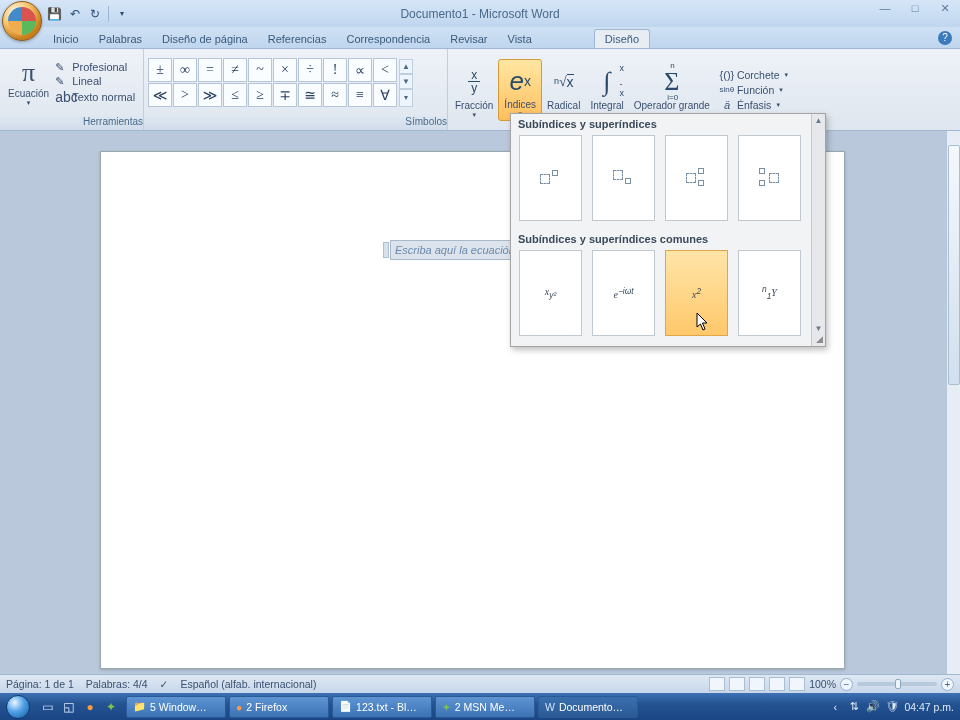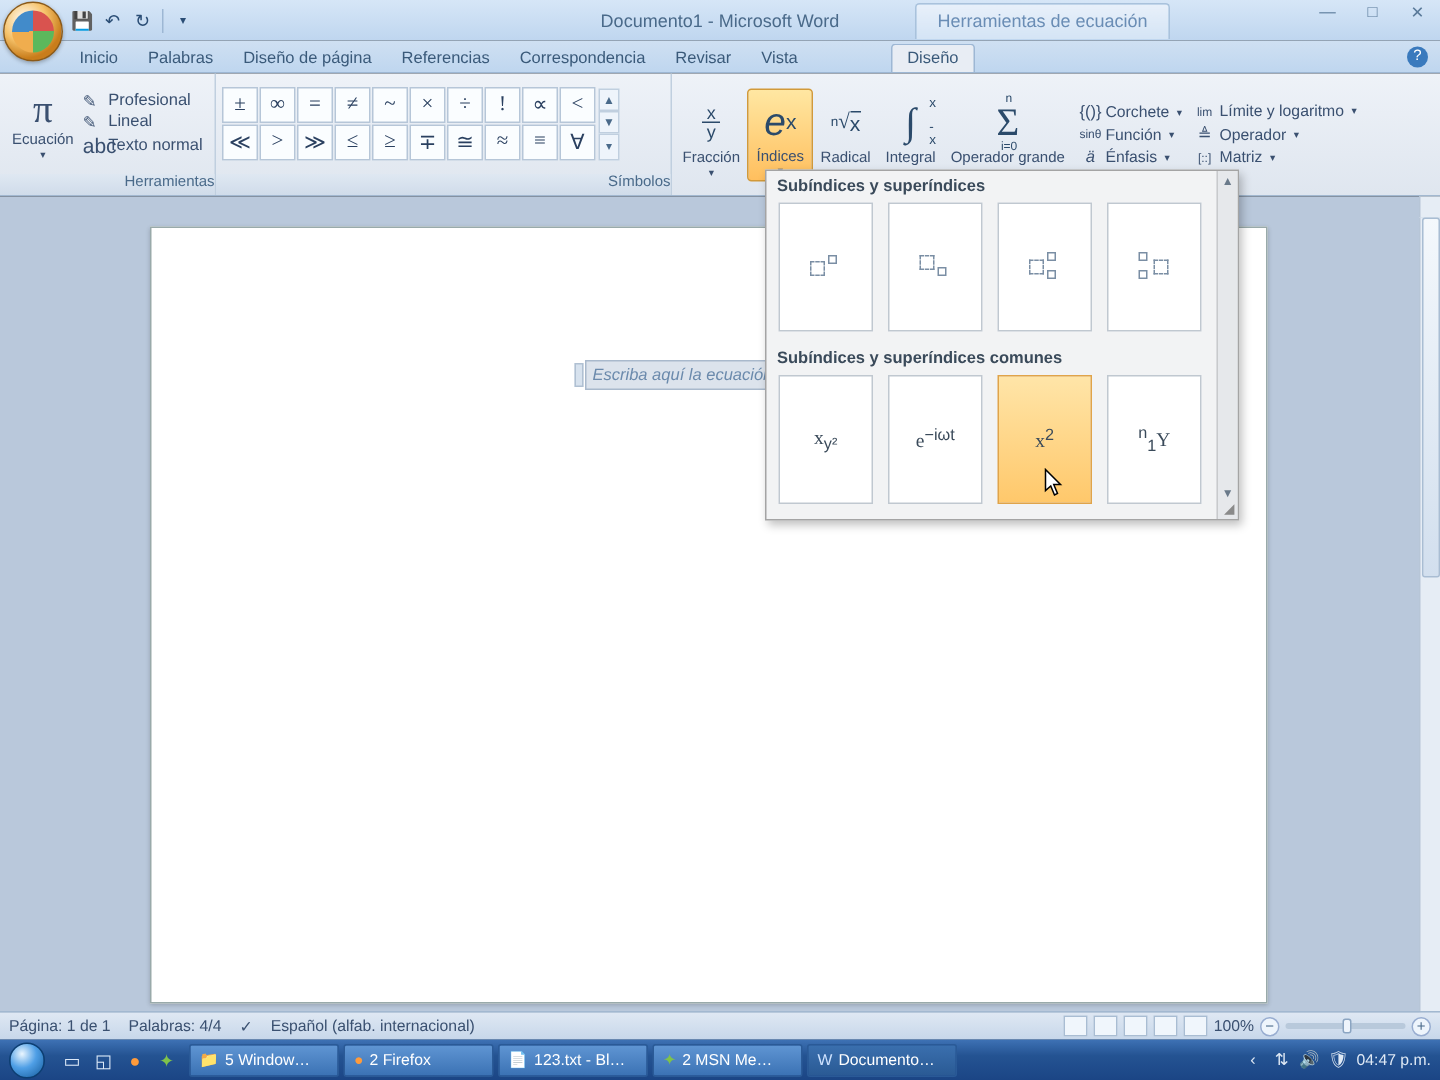--- a/index.html
+++ b/index.html
@@ -64,21 +64,21 @@
 .gal-sec-head { font-size: 11px; font-weight: bold; color: #3a4a5a; padding: 4px 7px 3px; }
 .gal-grid { display: flex; gap: 10px; padding: 2px 8px 8px; }
 .gal-item { width: 63px; height: 86px; background: #fff; border: 1px solid #c0c8d0; display: flex; align-items: center; justify-content: center; position: relative; }
 .gal-item.hl { background: linear-gradient(#ffe5a8,#ffc86b); border: 1px solid #e0a44a; }
 .gal-resize { position: absolute; right: 2px; bottom: 2px; font-size: 9px; color: #8a8a8a; }
 
 
 .box-sq { width: 10px; height: 10px; border: 1px dashed #7a8ea4; display: inline-block; }
 .box-sm { width: 6px; height: 6px; border: 1px solid #7a8ea4; display: inline-block; }
 .sup-g { position: relative; width: 22px; height: 16px; }
-.formula { font-family: "Cambria Math", Georgia, serif; font-size: 13px; color: #3a4a5a; }
+.formula { font-family: "Cambria Math", Georgia, serif; font-style: italic; font-size: 10px; color: #3a4a5a; }
 
 
 .statusbar { position: absolute; bottom: 27px; left: 0; right: 0; height: 19px; background: linear-gradient(#dfe8f3,#c7d7ea); border-top: 1px solid #a2b8d0; display: flex; align-items: center; font-size: 10.5px; color: #3a5070; padding: 0 6px; gap: 12px; }
 .status-right { margin-left: auto; display: flex; align-items: center; gap: 4px; }
 .view-btn { width: 16px; height: 14px; border: 1px solid #a9bdd3; background: #f0f6fc; }
 .zoom { font-size: 10.5px; }
 .zoom-slider { width: 80px; height: 4px; background: #b8c9db; position: relative; border-radius: 2px; }
 .zoom-thumb { position: absolute; left: 38px; top: -3px; width: 6px; height: 10px; background: #eef4fb; border: 1px solid #8ba5c2; border-radius: 2px; }
 .zoom-round { width: 13px; height: 13px; border: 1px solid #98add0; border-radius: 50%; background: #eef5fc; display:flex; align-items:center; justify-content:center; font-size:10px; color:#4a6a8a; }
 
@@ -102,21 +102,20 @@
 <div class="titlebar">
   <div class="office-btn"></div>
   <div class="qat">
     <span class="qat-btn">💾</span>
     <span class="qat-btn">↶</span>
     <span class="qat-btn">↻</span>
     <span class="qat-sep"></span>
     <span class="qat-btn" style="font-size:8px">▾</span>
   </div>
   <div class="title-center">Documento1 - Microsoft Word</div>
-  <div class="title-right">Herramientas de ecuación</div>
   <div class="win-controls">
     <span class="win-btn">—</span>
     <span class="win-btn">□</span>
     <span class="win-btn">✕</span>
   </div>
 </div>
 
 <div class="tabsbar">
   <span class="tab">Inicio</span>
   <span class="tab">Palabras</span>
@@ -234,37 +233,20 @@
             <span class="drop-caret">▾</span>
           </div>
         <div class="mini-item">
             <span class="mini-ico">
               <i>ä</i>
             </span>
             <span>Énfasis</span>
             <span class="drop-caret">▾</span>
           </div>
       </div>
-      <div class="mini-list" style="margin-left:2px">
-        <div class="mini-item">
-            <span class="mini-ico" style="font-size:8px">lim</span>
-            <span>Límite y logaritmo</span>
-            <span class="drop-caret">▾</span>
-          </div>
-        <div class="mini-item">
-            <span class="mini-ico">≜</span>
-            <span>Operador</span>
-            <span class="drop-caret">▾</span>
-          </div>
-        <div class="mini-item">
-            <span class="mini-ico" style="font-size:8px">[::]</span>
-            <span>Matriz</span>
-            <span class="drop-caret">▾</span>
-          </div>
-      </div>
     </div>
   </div>
 </div>
 
 <div class="doc-wrap">
   <div class="doc-page">
     <div class="eq-handle"></div>
     <div class="eq-placeholder">Escriba aquí la ecuación.</div>
   </div>
 </div>

